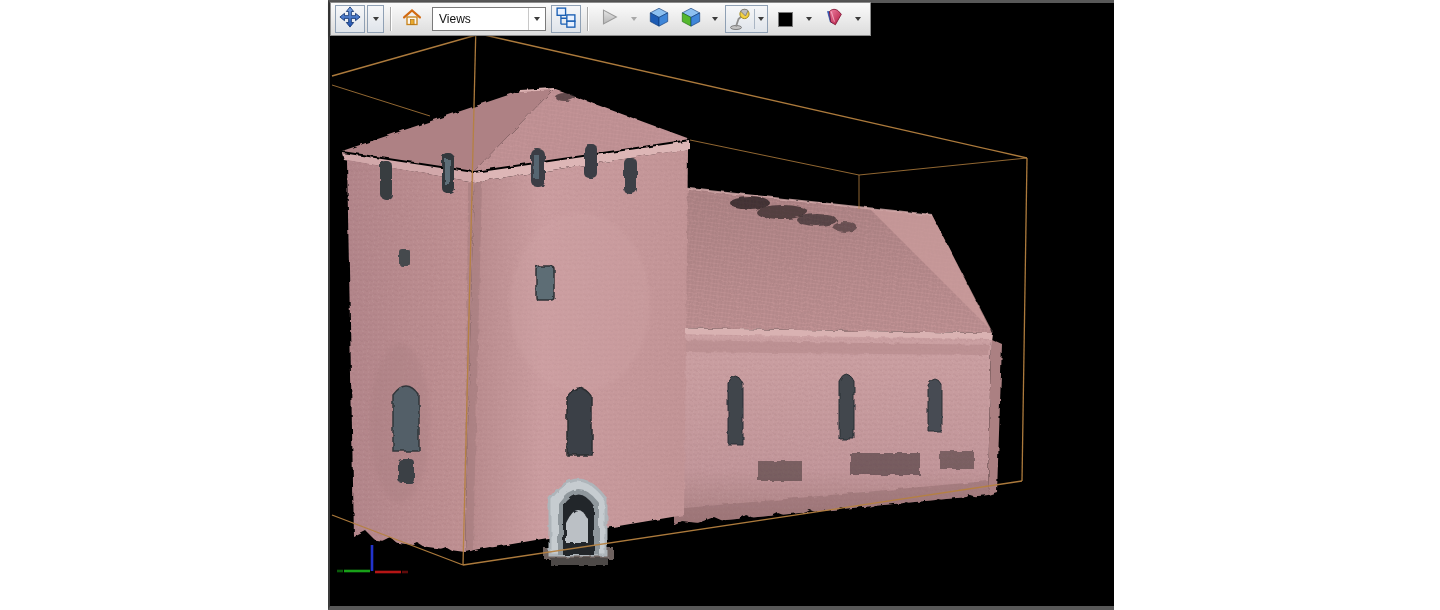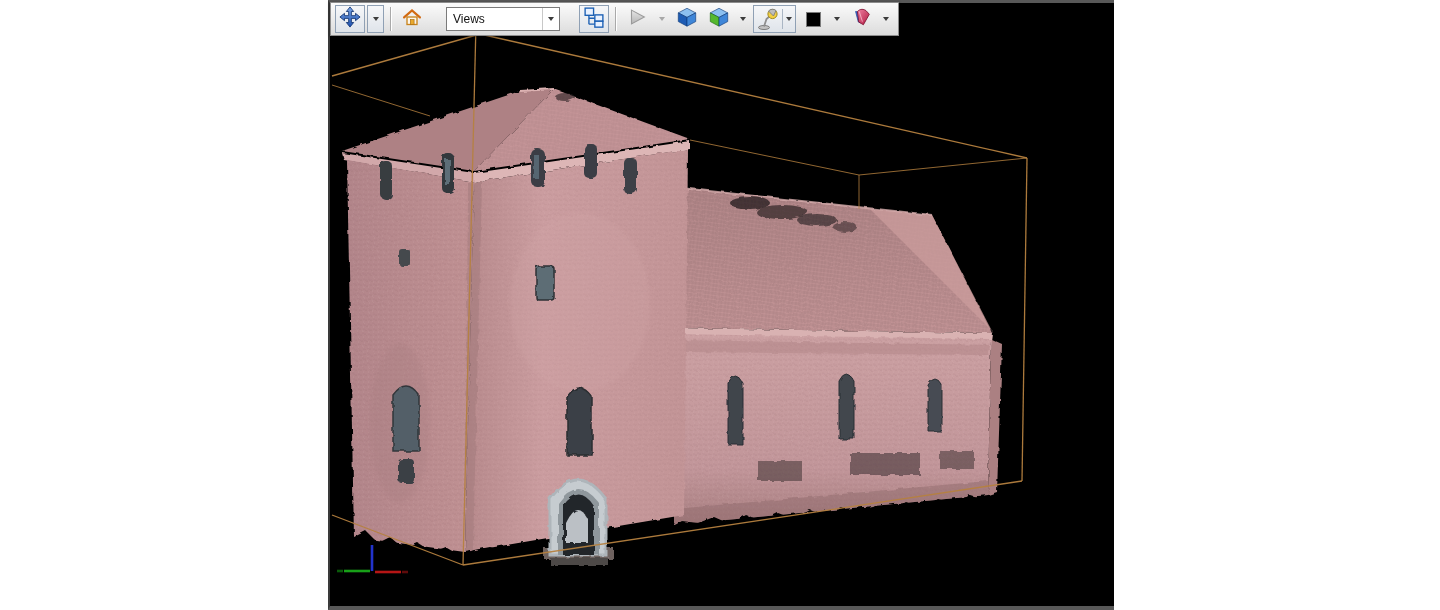--- a/index.html
+++ b/index.html
@@ -23,21 +23,21 @@
     border:1px solid transparent;background:transparent;padding:0 1px;cursor:pointer;}
   .tbtn.active{border:1px solid #8fa0b4;background:linear-gradient(#f6f7f9,#dfe4ea);}
   .tbtn.grouped{border-right:none;}
   .ddarrow{width:0;height:0;border-left:3.5px solid transparent;border-right:3.5px solid transparent;
     border-top:4px solid #3c3c3c;margin:0 3px;}
   .ddarrow.disabled{border-top-color:#a8a8a8;}
   .ddbox{display:flex;align-items:center;height:26px;border:1px solid transparent;}
   .ddbox.active{border:1px solid #8fa0b4;background:linear-gradient(#f6f7f9,#dfe4ea);}
   .sep{width:1px;height:24px;background:#a9a9a9;margin:0 4px;box-shadow:1px 0 0 #fff;}
   .combo{display:flex;align-items:center;height:22px;width:112px;background:#fff;
-    border:1px solid #7a7a7a;margin:0 17px;}
+    border:1px solid #7a7a7a;margin:0 3px;}
   .combo .label{flex:1;font-size:12px;color:#111;padding-left:6px;}
   .combo .arrowzone{width:16px;height:100%;display:flex;align-items:center;justify-content:center;
     border-left:1px solid #c8c8c8;}
   .swatch{width:13px;height:13px;background:#000;border:1px solid #7b7b7b;}
 </style>
 </head>
 <body>
 
 <div class="stage">
 

